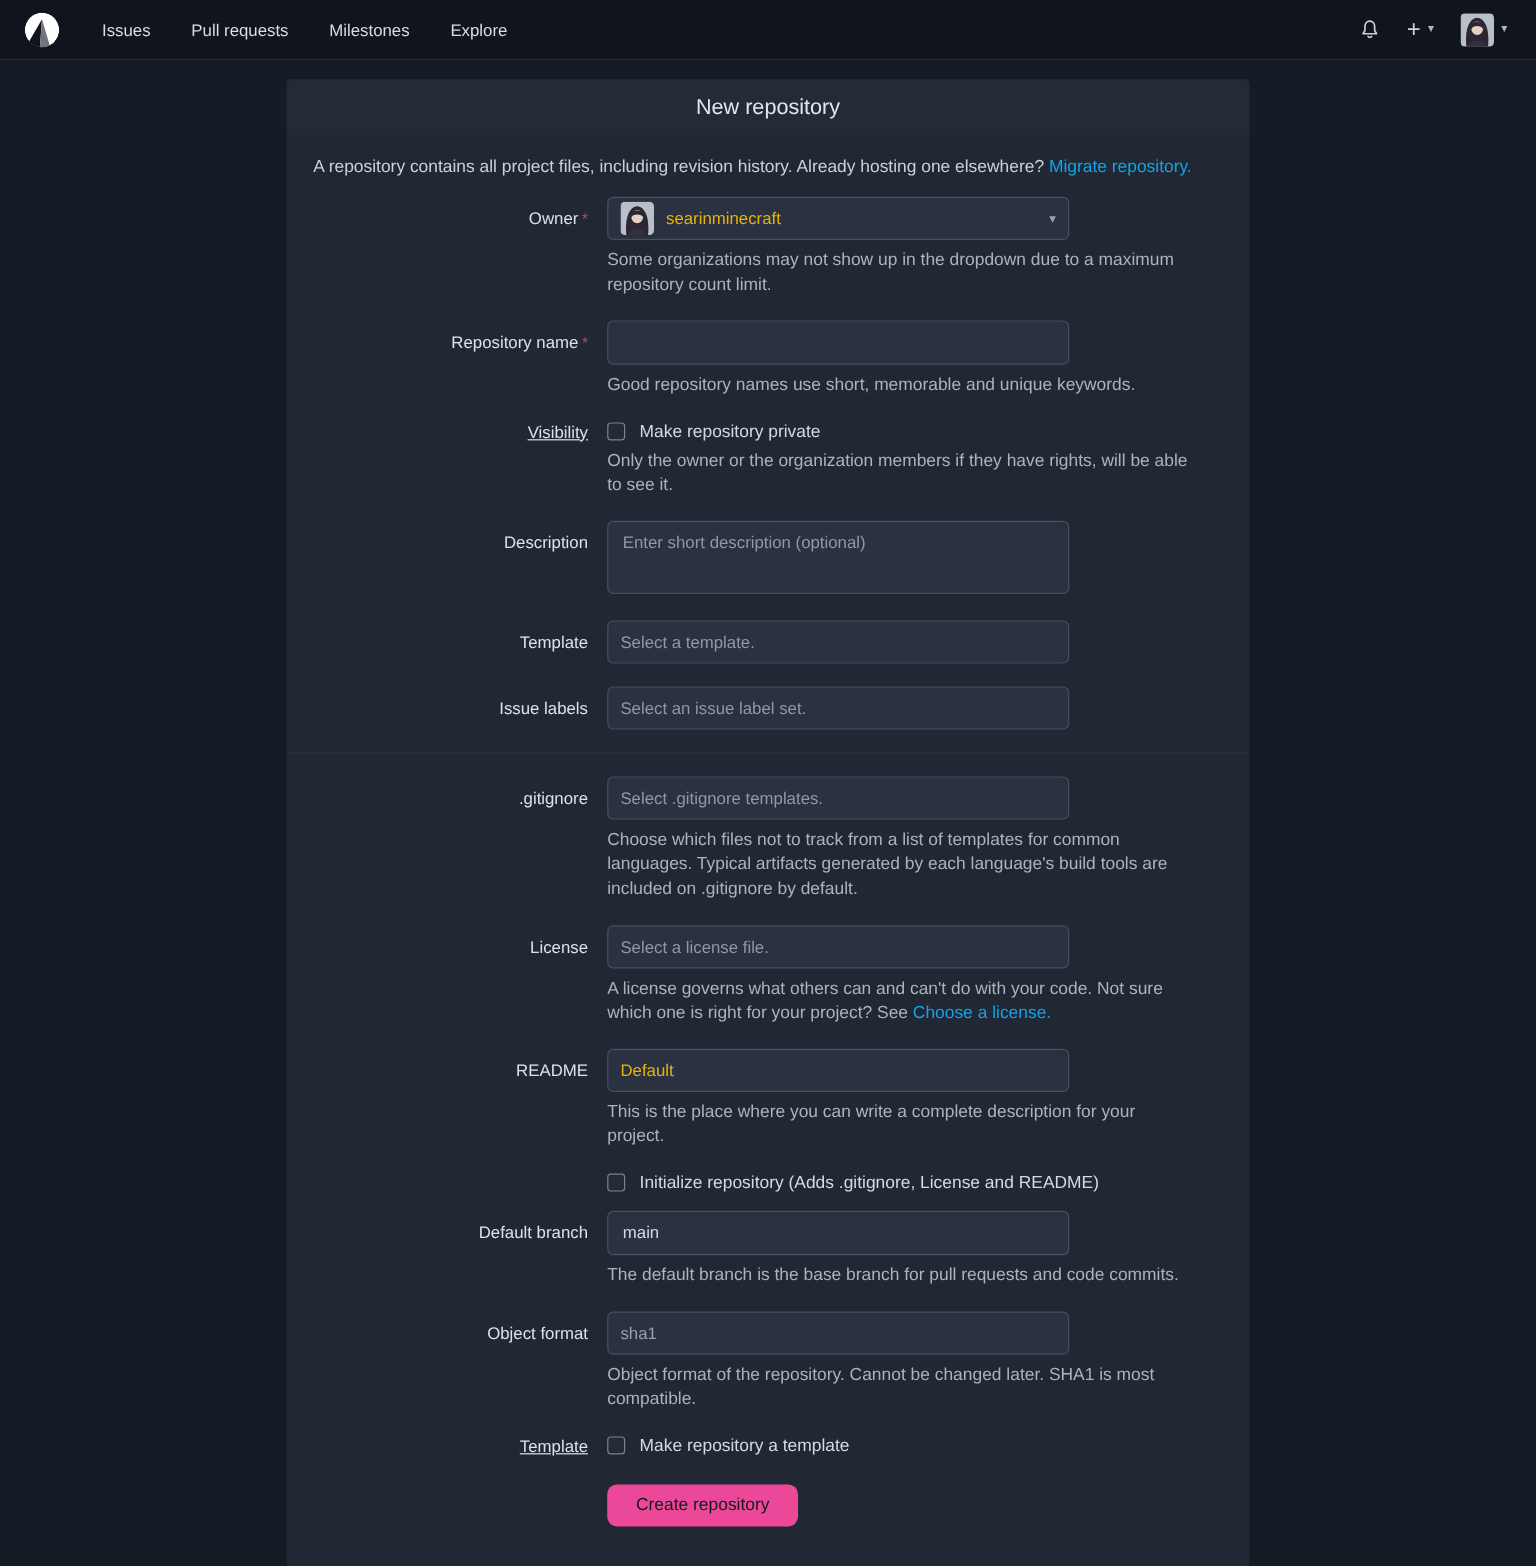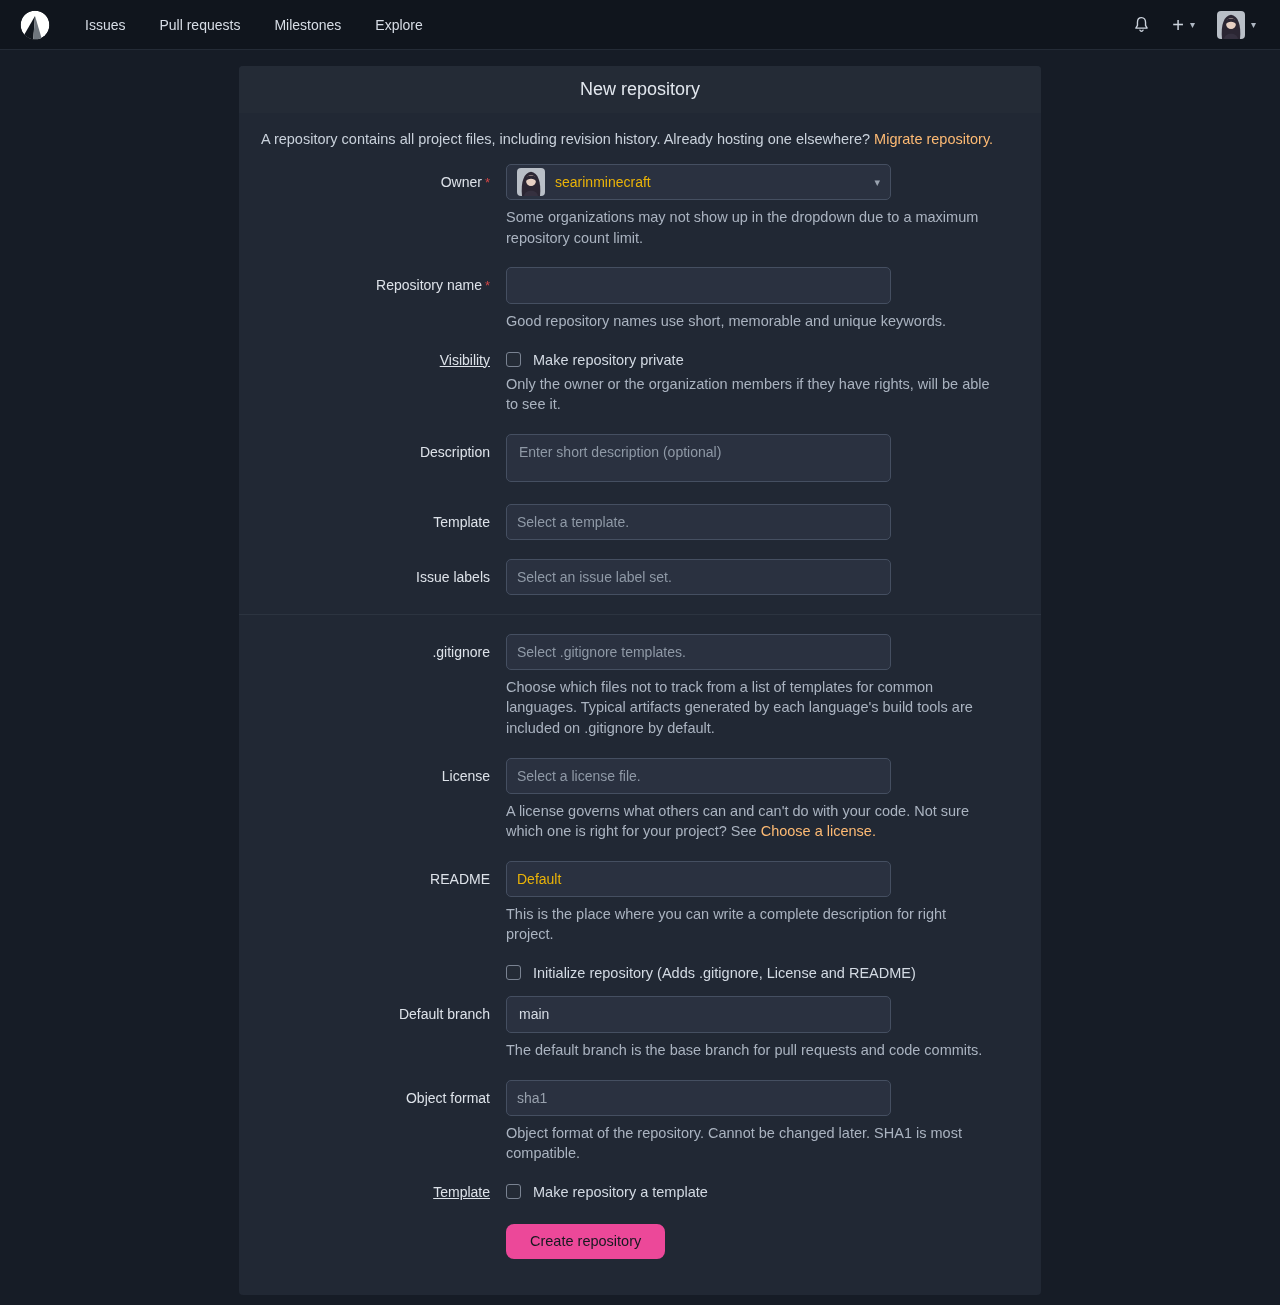--- a/index.html
+++ b/index.html
@@ -37,38 +37,38 @@
     padding-bottom:36px;
   }
   .panel-header {
     background:#242b36; border-radius:4px 4px 0 0; padding:13px 0;
     text-align:center;
   }
   .panel-title { font-size:18px; font-weight:500; color:#e2e7ee; }
   .panel-body { padding:18px 20px 0 20px; }
 
   .intro { color:#c9d1db; margin:0 0 17px 2px; font-size:14.5px; }
-  .link-orange { color:#fdba74; text-decoration:none; cursor:pointer; }
+  .link-orange { color:#0ea5e9; text-decoration:none; cursor:pointer; }
 
   
   .row { display:flex; margin-bottom:19px; }
   .lbl {
     flex:0 0 247px; text-align:right; padding-right:16px; padding-top:10px;
     color:#dde2e9; font-size:14px; white-space:nowrap;
   }
   .row.cb-row .lbl { padding-top:1px;text-decoration:underline; }
   .req { color:#d04545; margin-left:3px; font-size:13px; }
   .ctl { width:490px; }
 
   .tbox, .select, .textarea {
     width:385px; background:#2a3140; border:1px solid #454f61; border-radius:5px;
     color:#d6dce4; font-size:14px; font-family:"Liberation Sans", sans-serif;
   }
   .tbox { height:37px; padding:0 12px; outline:none; }
-  .textarea { height:48px; padding:9px 12px; resize:none; outline:none; }
+  .textarea { height:61px; padding:9px 12px; resize:none; outline:none; }
   .textarea::placeholder, .tbox::placeholder { color:#8f99a6; }
   .select {
     height:36px; display:flex; align-items:center; padding:0 10px; cursor:pointer;
   }
   .select .ph { color:#8f99a6; }
   .select .val { color:#eab308; }
   .select .val-muted { color:#98a1ad; }
   .select .sel-caret { margin-left:auto; color:#9aa3b0; font-size:11px; }
   .owner-avatar { width:28px; height:28px; border-radius:4px; overflow:hidden; margin-right:10px; flex:0 0 28px; }
 
@@ -258,21 +258,21 @@
       </div>
 
       <div class="row">
         <div class="lbl">
           <span>README</span>
         </div>
         <div class="ctl">
           <div class="select">
             <span class="val">Default</span>
           </div>
-          <p class="help">This is the place where you can write a complete description for right project.</p>
+          <p class="help">This is the place where you can write a complete description for your project.</p>
         </div>
       </div>
 
       <div class="row cb-row" style="margin-bottom:15px;">
         <div class="lbl"></div>
         <div class="ctl">
           <div class="cb-line">
             <span class="cb"></span>
             <span class="cb-label">Initialize repository (Adds .gitignore, License and README)</span>
           </div>

